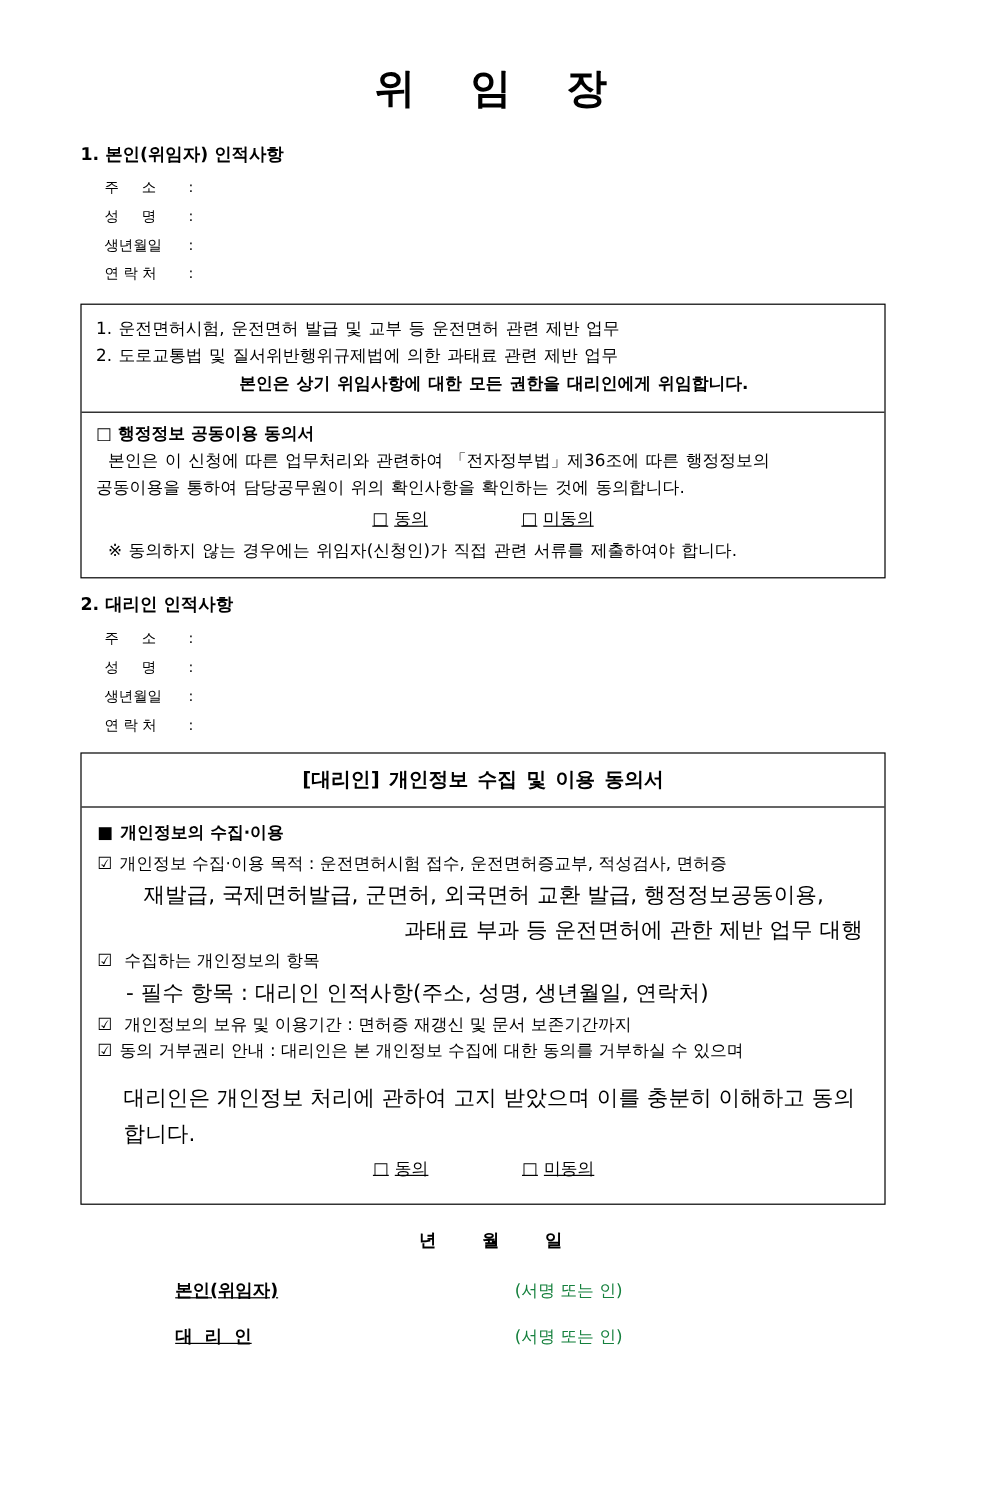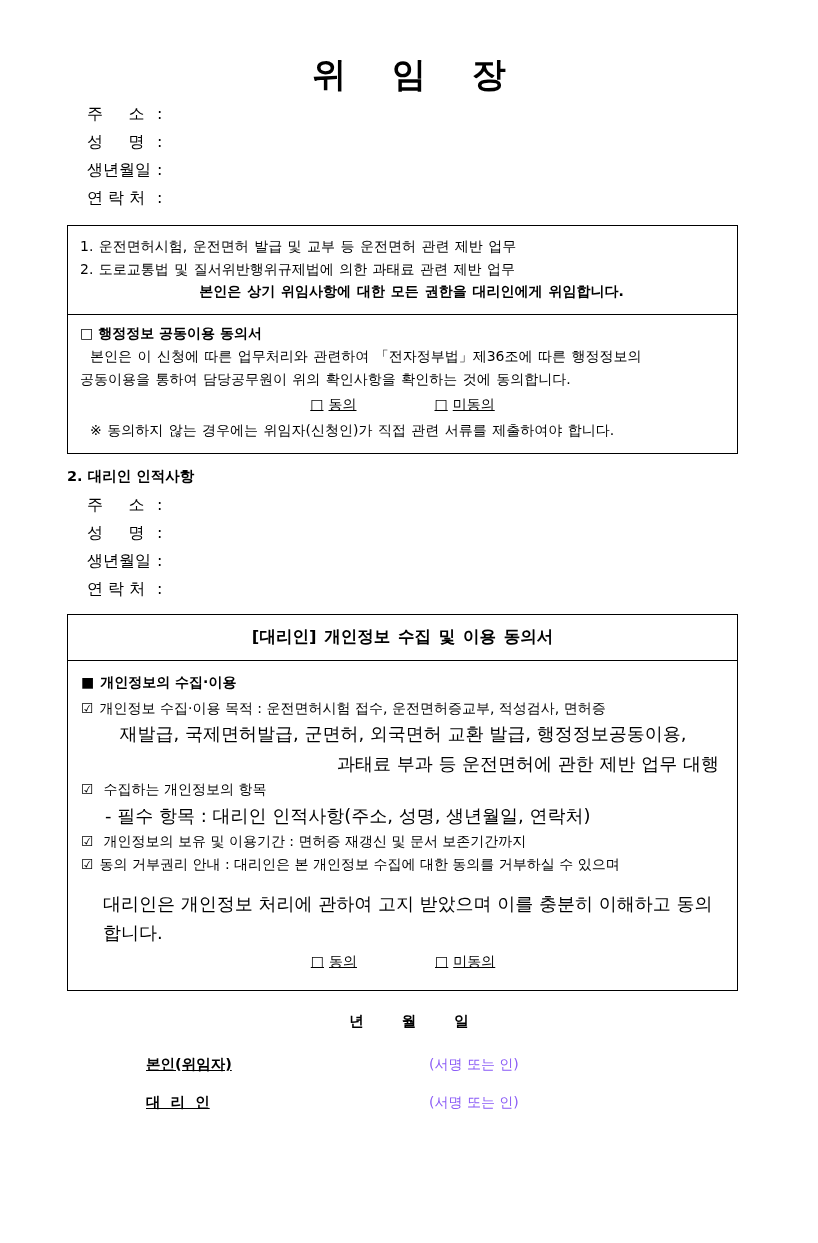--- a/index.html
+++ b/index.html
@@ -47,21 +47,21 @@
 
   
   .fields {
     margin: 0;
     padding: 0 0 0 20px;
     list-style: none;
   }
   .field-row {
     display: flex;
     align-items: baseline;
-    font-size: 16px;
+    font-size: 12px;
     line-height: 1.0;
     padding-top: 12px;
   }
   .field-label {
     display: inline-block;
     min-width: 68px;
     letter-spacing: 0;
     white-space: pre;
   }
   .field-colon { padding-left: 2px; }
@@ -182,34 +182,35 @@
   }
   .sign-row + .sign-row { padding-top: 21px; }
   .sign-label {
     font-weight: bold;
     width: 150px;
     margin-left: 79px;
     white-space: pre;
     text-decoration: underline;
   }
   .sign-note {
-    color: #8b5cf6;
+    color: #15803d;
     font-size: 14px;
     margin-left: 133px;
     white-space: pre;
     text-align: right;
   }
 </style>
 </head>
 <body>
 
 <div class="page">
 
   <h1 class="doc-title">위 임 장</h1>
 
+  <div class="section-heading sec1-heading">1. 본인(위임자) 인적사항</div>
   <div class="fields">
     <div class="field-row">
       <span class="field-label">주     소</span>
       <span class="field-colon">:</span>
       <span class="field-value"></span>
     </div>
     <div class="field-row">
       <span class="field-label">성     명</span>
       <span class="field-colon">:</span>
       <span class="field-value"></span>

